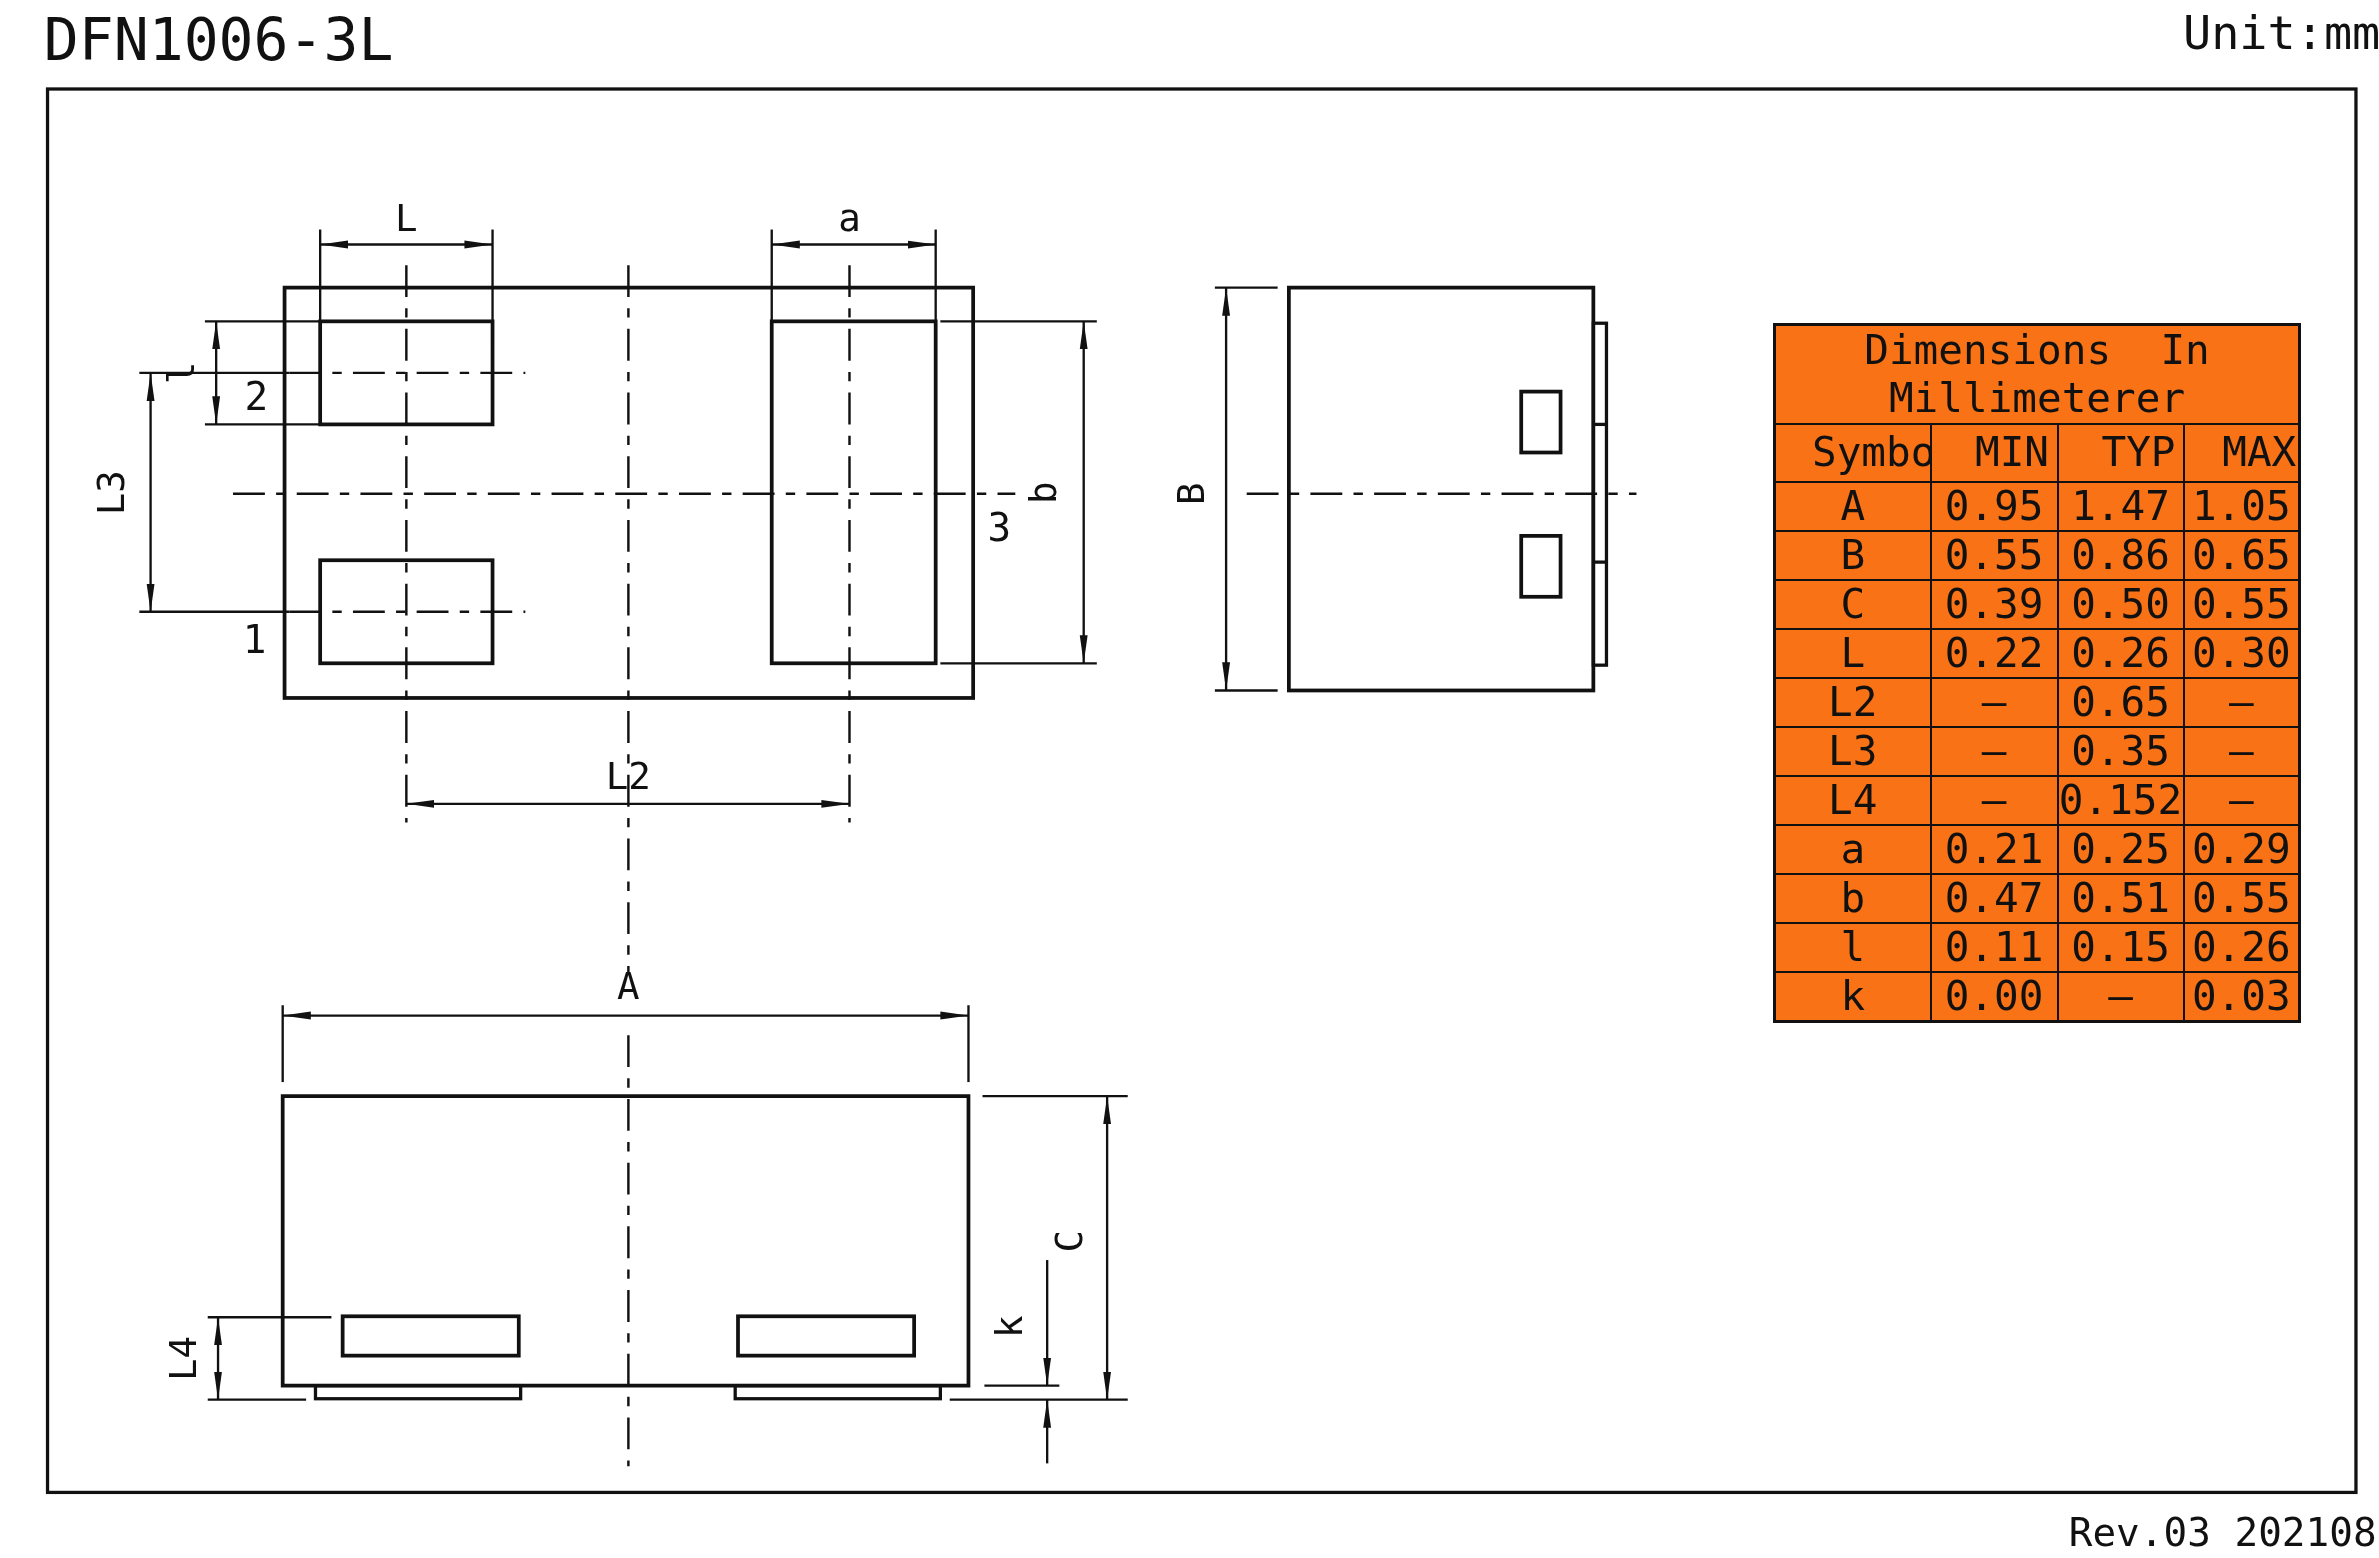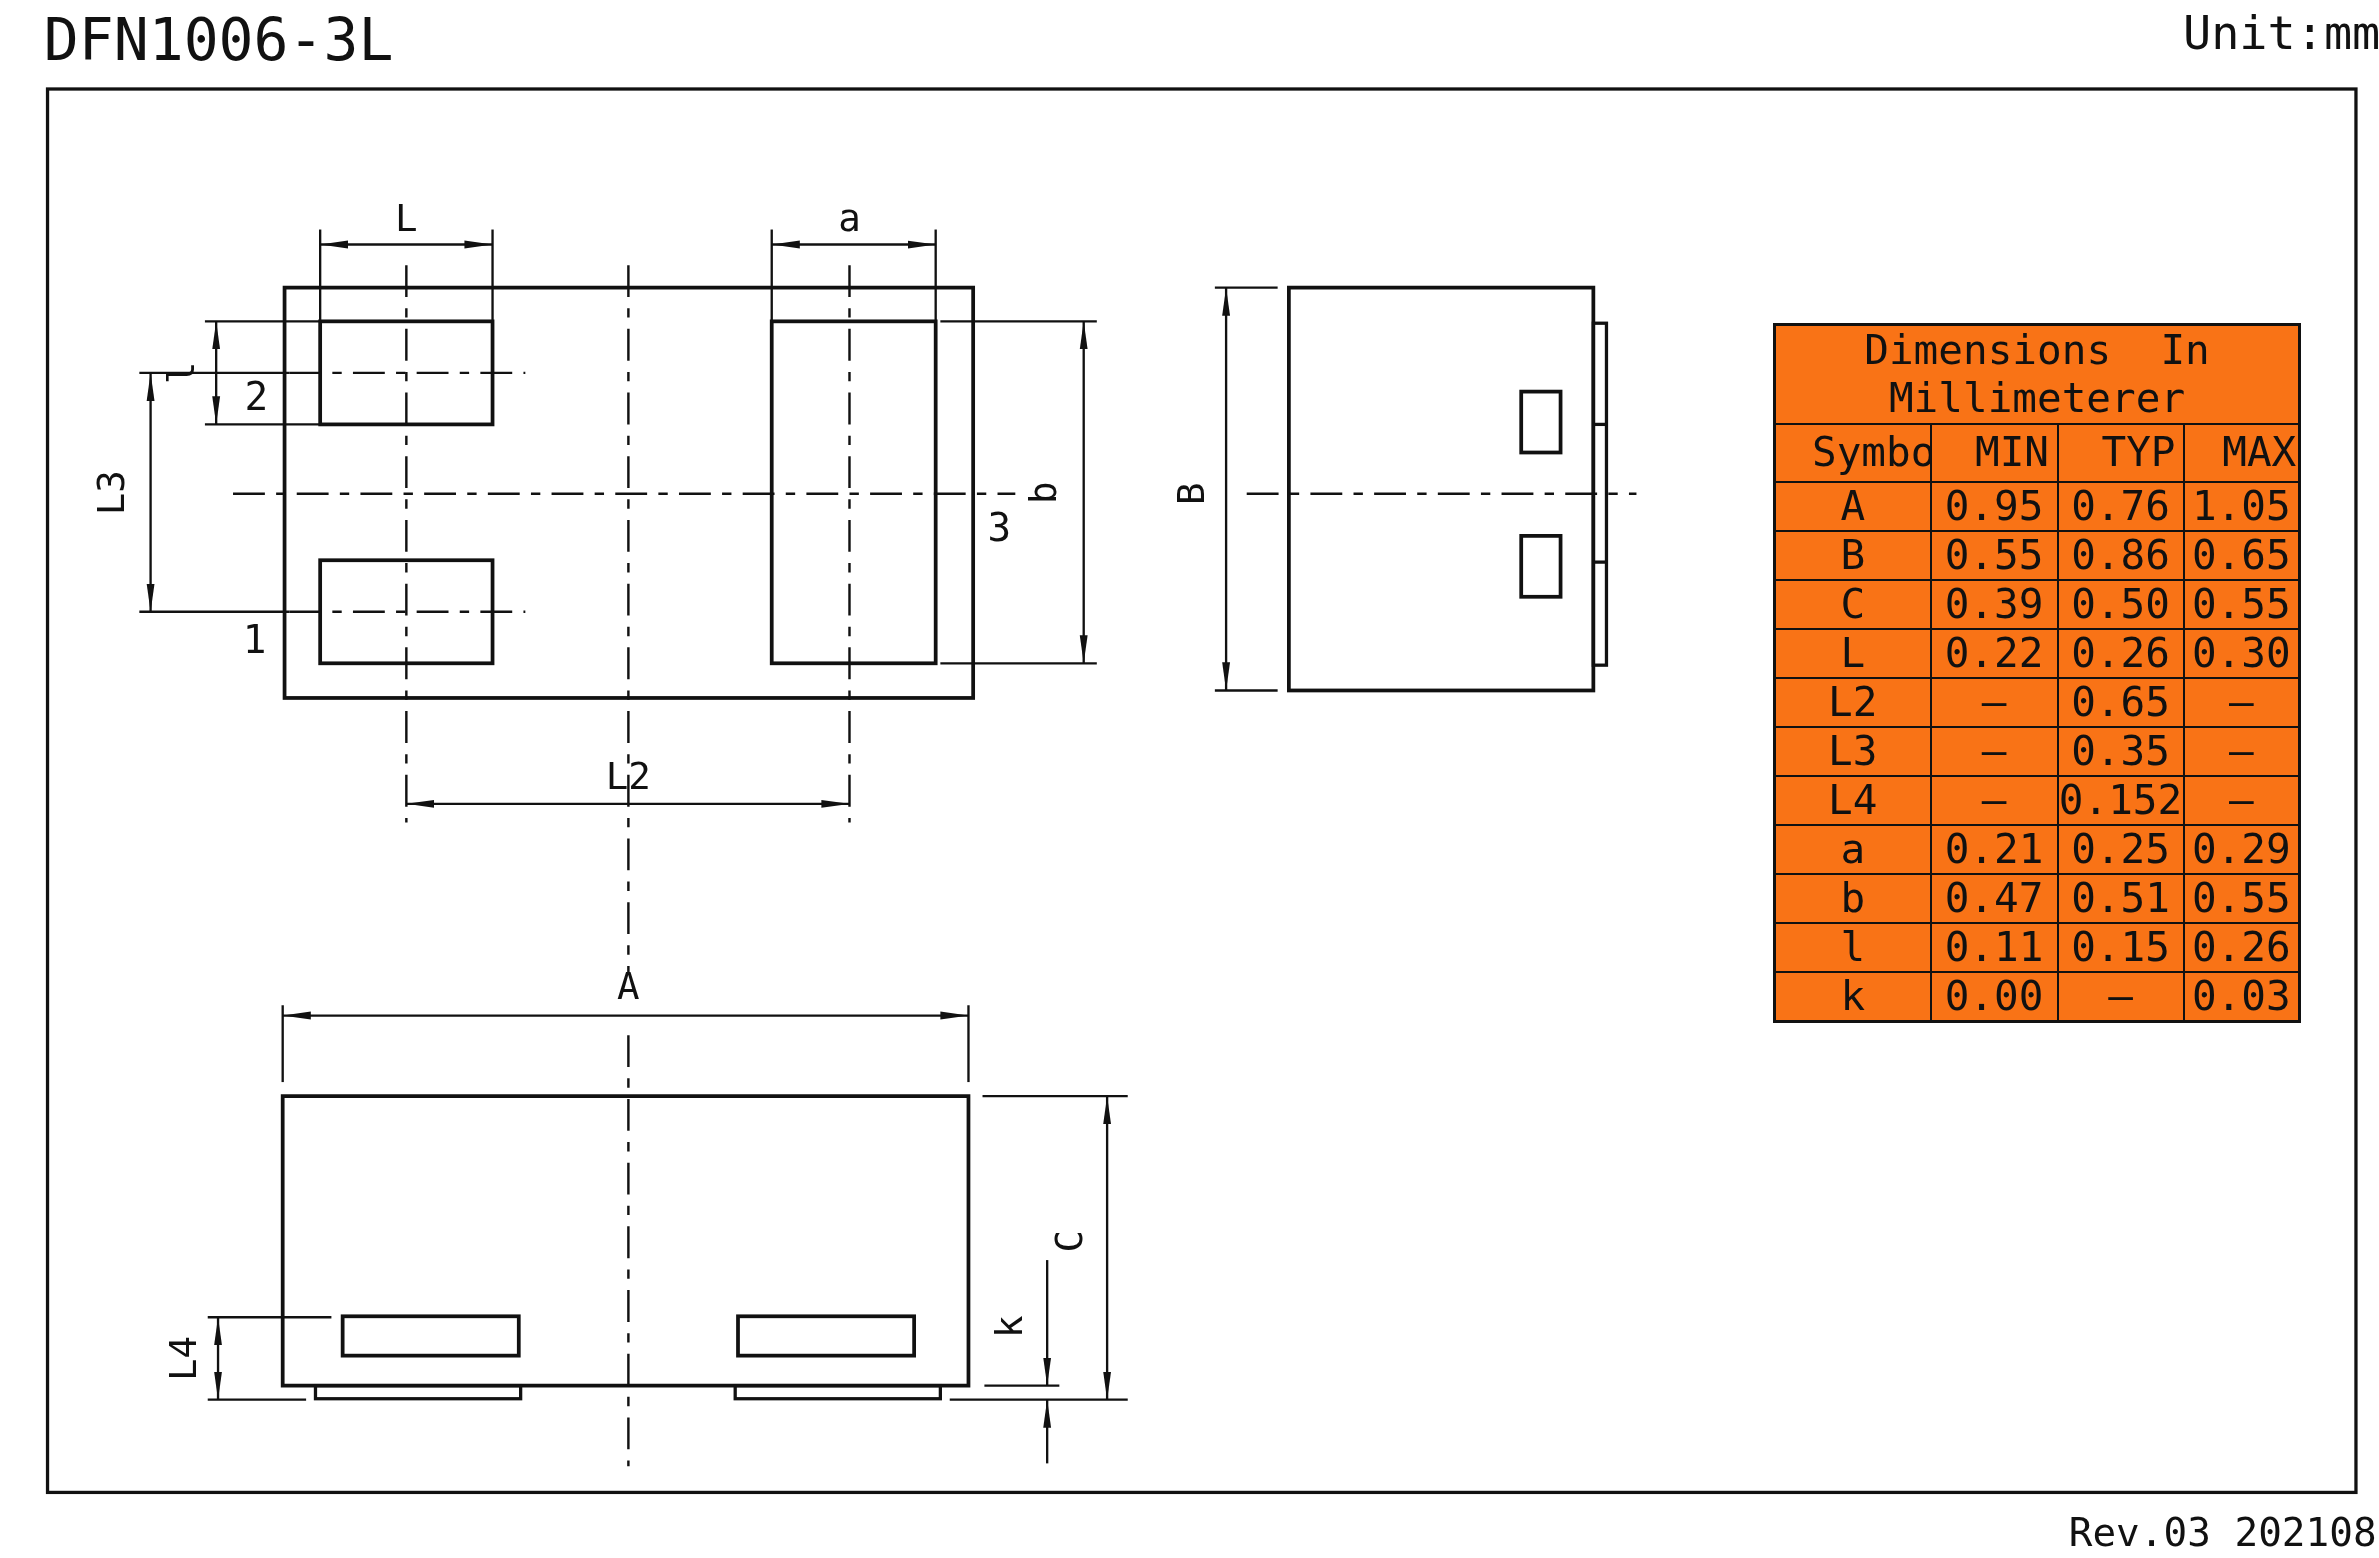--- a/index.html
+++ b/index.html
@@ -165,21 +165,21 @@
         <th>Symbol</th>
         <th>MIN</th>
         <th>TYP</th>
         <th>MAX</th>
       </tr>
     </thead>
     <tbody id="dim-rows">
           <tr class="datarow">
             <td>A</td>
             <td>0.95</td>
-            <td>0.76</td>
+            <td>1.47</td>
             <td>1.05</td>
           </tr>
           <tr class="datarow">
             <td>B</td>
             <td>0.55</td>
             <td>0.86</td>
             <td>0.65</td>
           </tr>
           <tr class="datarow">
             <td>C</td>

